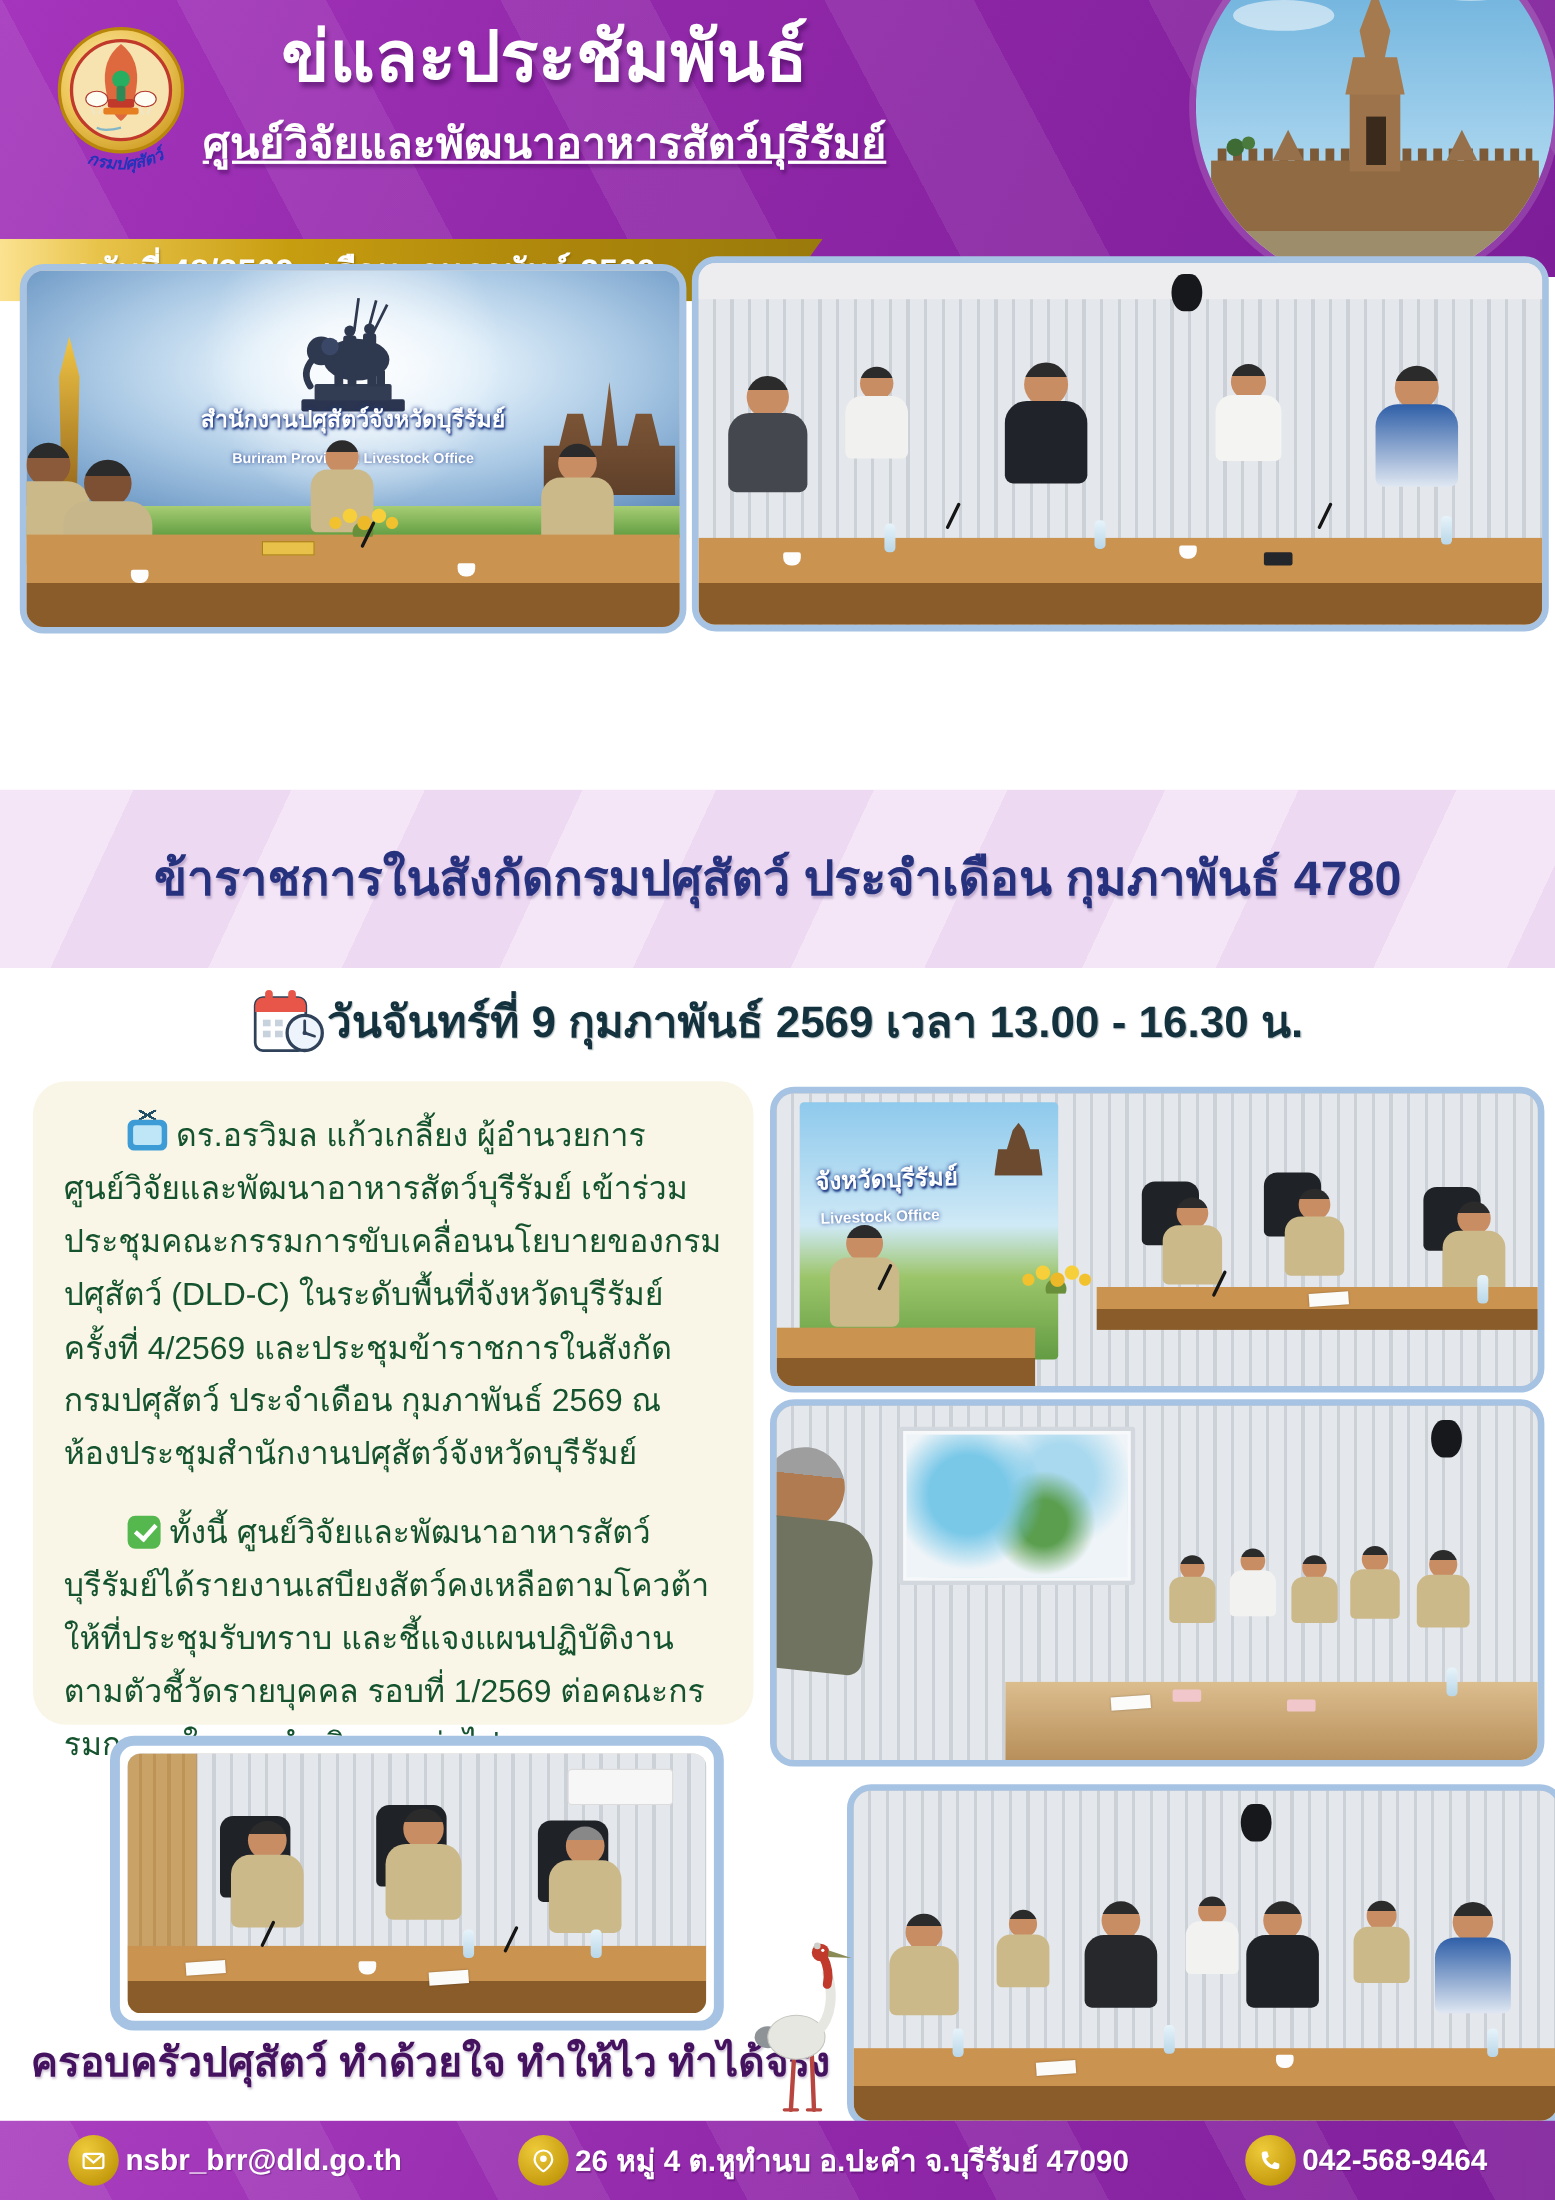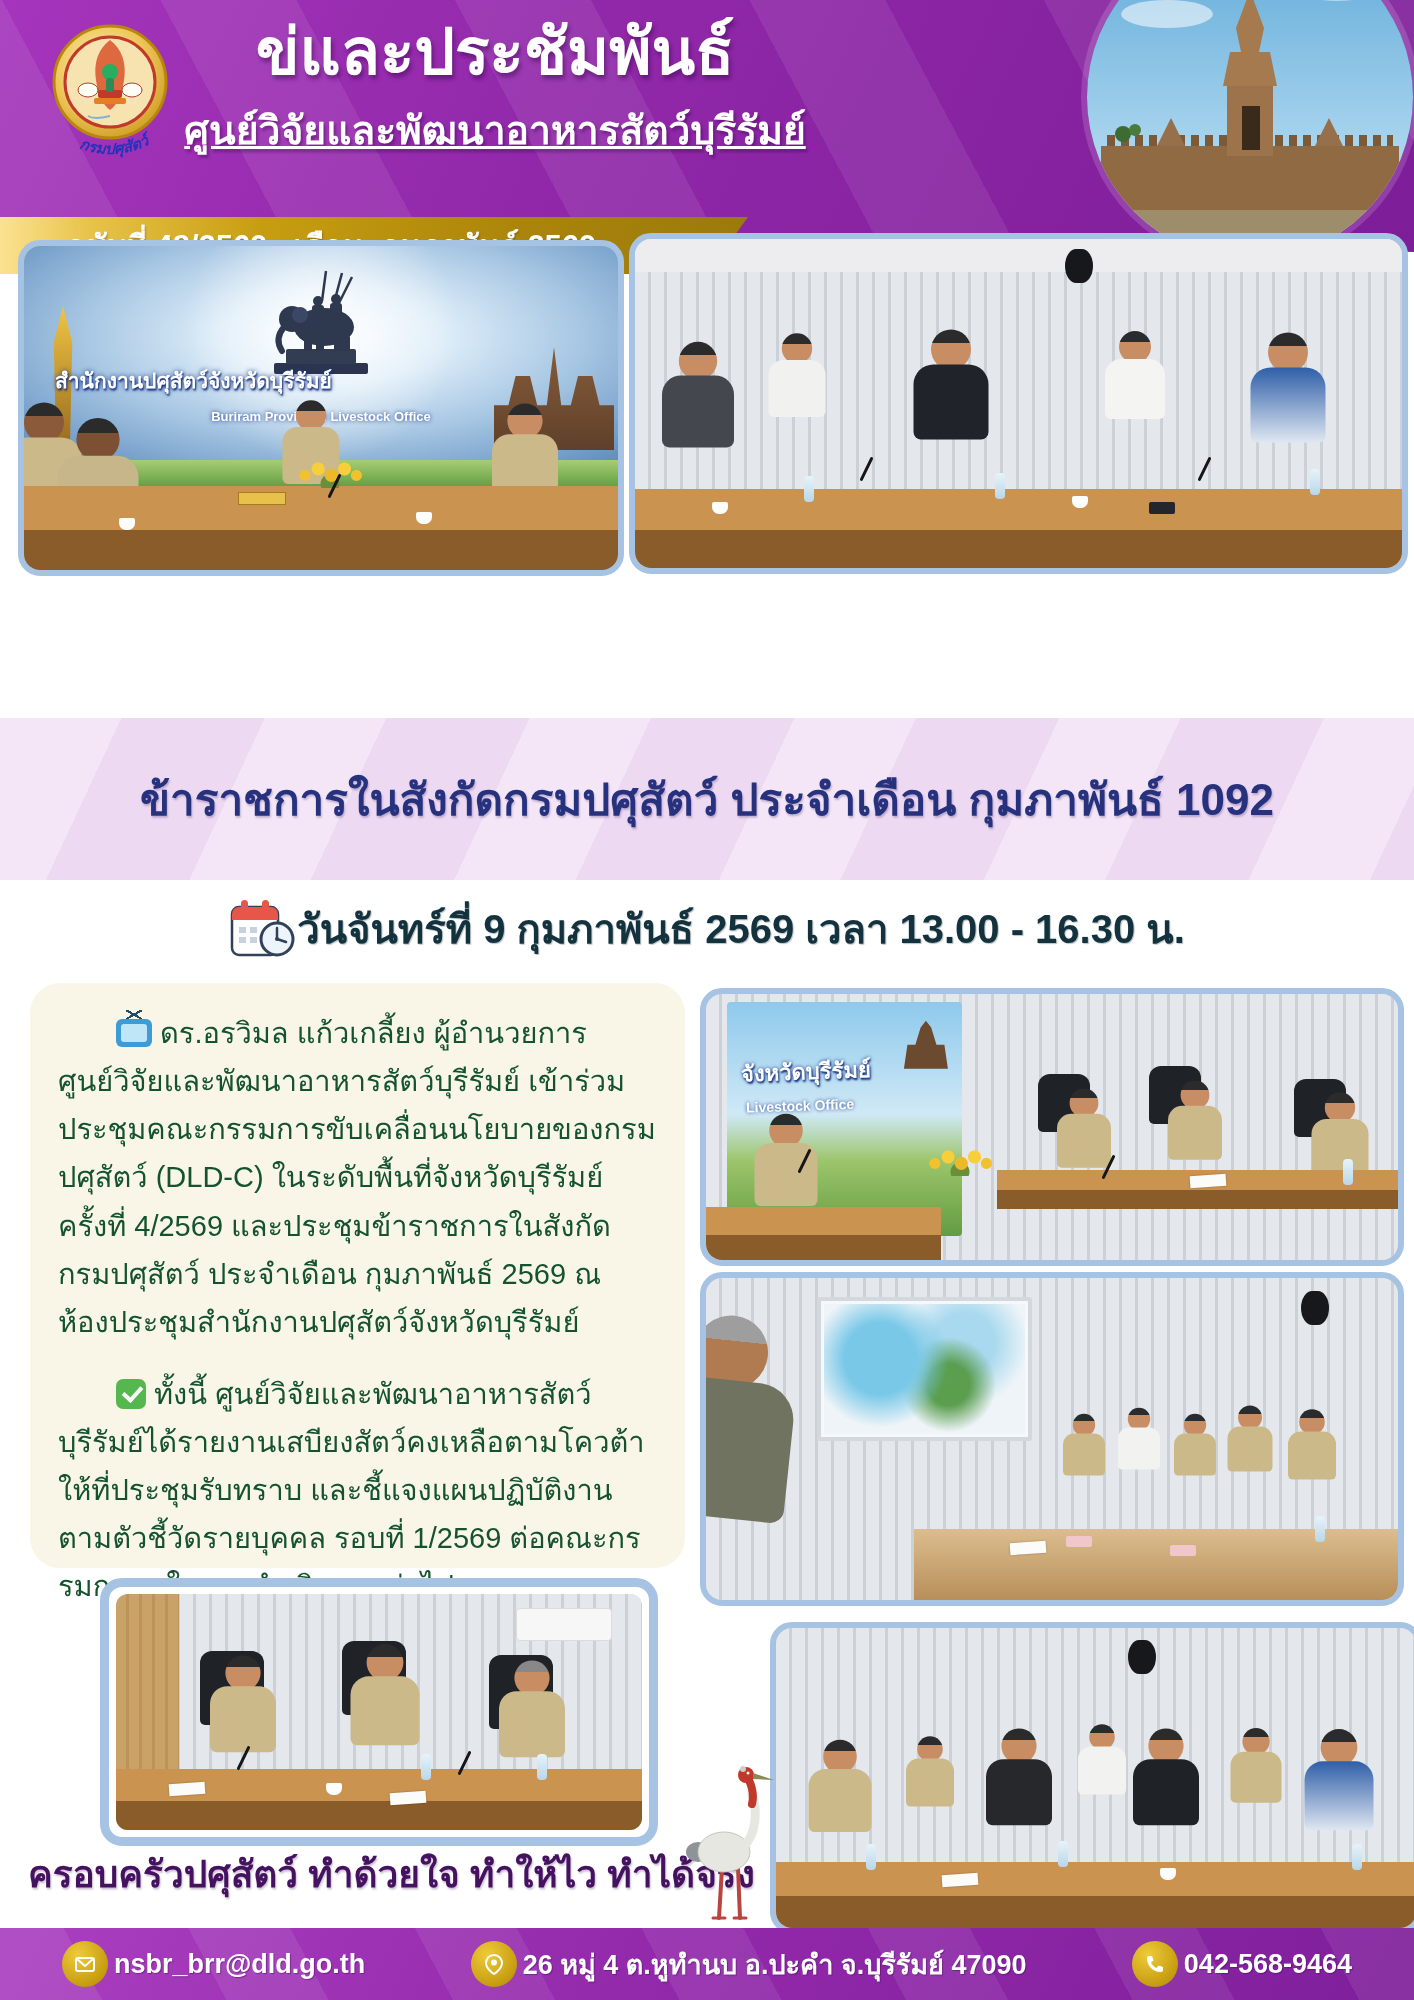--- a/index.html
+++ b/index.html
@@ -56,22 +56,22 @@
       radial-gradient(circle at 50% 85%,#6a8f3a 9px,transparent 10px);}
   .photo1{left:18px;top:240px;width:594px;height:324px;}
   .mural{position:absolute;left:0;top:0;width:100%;height:66%;
       background:radial-gradient(ellipse at 52% 42%,#f5faff 0%,#dcecf8 26%,#a9c8e4 56%,#7aa3cc 82%,#5d88b5 100%);}
   .mural-ray{position:absolute;inset:0;background:radial-gradient(circle at 50% 38%,rgba(255,255,255,.85),rgba(255,255,255,0) 42%);}
   .stupa{position:absolute;left:10px;top:60px;width:58px;height:140px;
       background:linear-gradient(#f0c545,#9a6b1d);
       clip-path:polygon(50% 0,66% 26%,62% 100%,38% 100%,34% 26%);}
   .temple-sil{position:absolute;right:4px;top:92px;width:120px;height:112px;background:linear-gradient(#8a5f3c,#5f402a);
       clip-path:polygon(0 100%,0 60%,12% 60%,18% 34%,30% 34%,36% 60%,44% 60%,50% 8%,56% 60%,64% 60%,70% 34%,82% 34%,88% 60%,100% 60%,100% 100%);}
-  .backdrop-text1{position:absolute;left:0;top:55%;width:100%;color:#fff;font-weight:bold;font-size:21px;
-      text-shadow:0 0 5px #1c3a8a,1px 2px 2px #16307a;padding-left:31px;}
+  .backdrop-text1{position:absolute;left:0;top:55%;width:100%;text-align:center;color:#fff;font-weight:bold;font-size:21px;
+      text-shadow:0 0 5px #1c3a8a,1px 2px 2px #16307a;}
   .backdrop-text2{position:absolute;left:0;top:76%;width:100%;text-align:center;color:#fff;font-weight:bold;font-size:13px;
       text-shadow:0 0 4px #1c3a8a;}
   .grass{position:absolute;left:0;top:66%;width:100%;height:9%;background:linear-gradient(#a7cd74,#5e9b3f);}
   .photo2{left:629px;top:233px;width:767px;height:329px;}
   .photo3{left:700px;top:988px;width:692px;height:266px;}
   .poster3{position:absolute;left:3%;top:3%;width:34%;height:88%;
       background:linear-gradient(#8ec9ec 0%,#cfe9f6 48%,#9cc56a 68%,#639c43 100%);border-radius:4px;}
   .poster3 .mini-temple{position:absolute;right:6%;top:8%;width:44px;height:48px;background:#6b4a30;
       clip-path:polygon(0 100%,8% 50%,26% 50%,38% 14%,50% 0,62% 14%,74% 50%,92% 50%,100% 100%);}
   .backdrop3-l1{position:absolute;left:6%;top:22%;width:88%;color:#fff;font-weight:bold;font-size:22px;
@@ -262,21 +262,21 @@
     <span class="bottle" style="left:88%;top:70%;"></span>
     <span class="cup" style="left:57%;top:78%;"></span>
     <span class="cup" style="left:10%;top:80%;"></span>
     <span style="position:absolute;left:67%;top:80%;width:26px;height:12px;background:#23262b;border-radius:2px;"></span>
     <span class="mic" style="left:30%;top:66%;"></span>
     <span class="mic" style="left:74%;top:66%;"></span>
   </div>
 
   <div class="headline-band">
     <div class="stripes"></div>
-    <div class="headline-line">ข้าราชการในสังกัดกรมปศุสัตว์ ประจำเดือน กุมภาพันธ์ 1092</div>
+    <div class="headline-line">ข้าราชการในสังกัดกรมปศุสัตว์ ประจำเดือน กุมภาพันธ์ 4780</div>
   </div>
 
   <div class="event-row">
     <svg width="68" height="64" viewBox="0 0 68 64">
       <rect x="3" y="10" width="46" height="48" rx="7" fill="#ffffff" stroke="#30425a" stroke-width="2.5"></rect>
       <path d="M3,17 a7,7 0 0 1 7,-7 h32 a7,7 0 0 1 7,7 v6 h-46 z" fill="#e8564a"></path>
       <rect x="12" y="3" width="7" height="12" rx="3.5" fill="#e8564a"></rect>
       <rect x="33" y="3" width="7" height="12" rx="3.5" fill="#e8564a"></rect>
       <rect x="10" y="30" width="7" height="6" fill="#c7d2dd"></rect>
         <rect x="21" y="30" width="7" height="6" fill="#c7d2dd"></rect>

